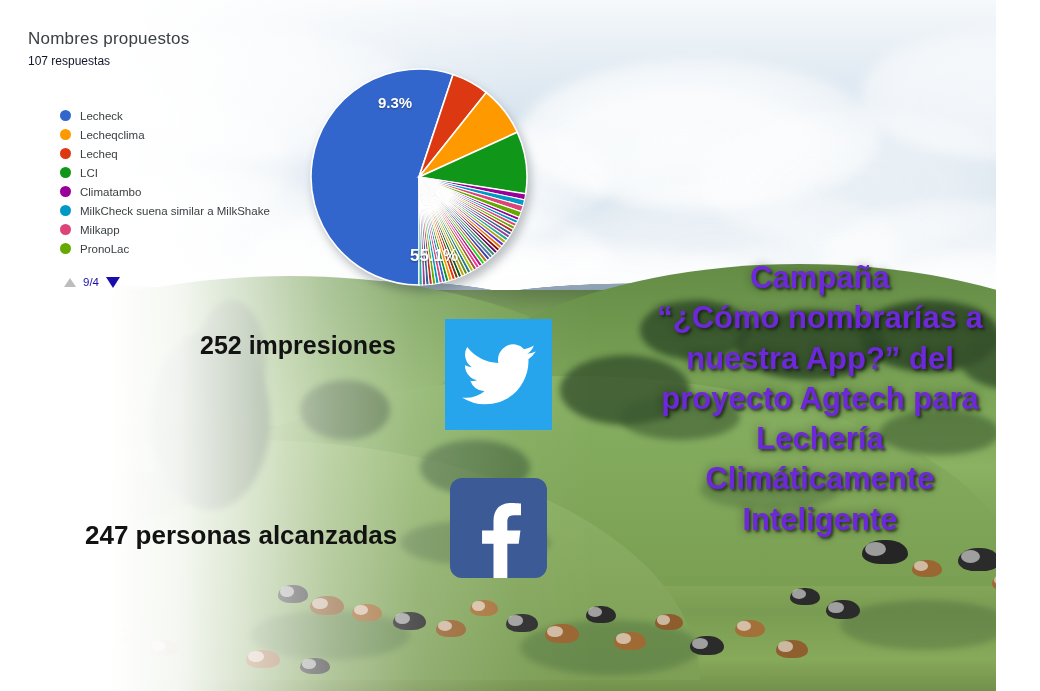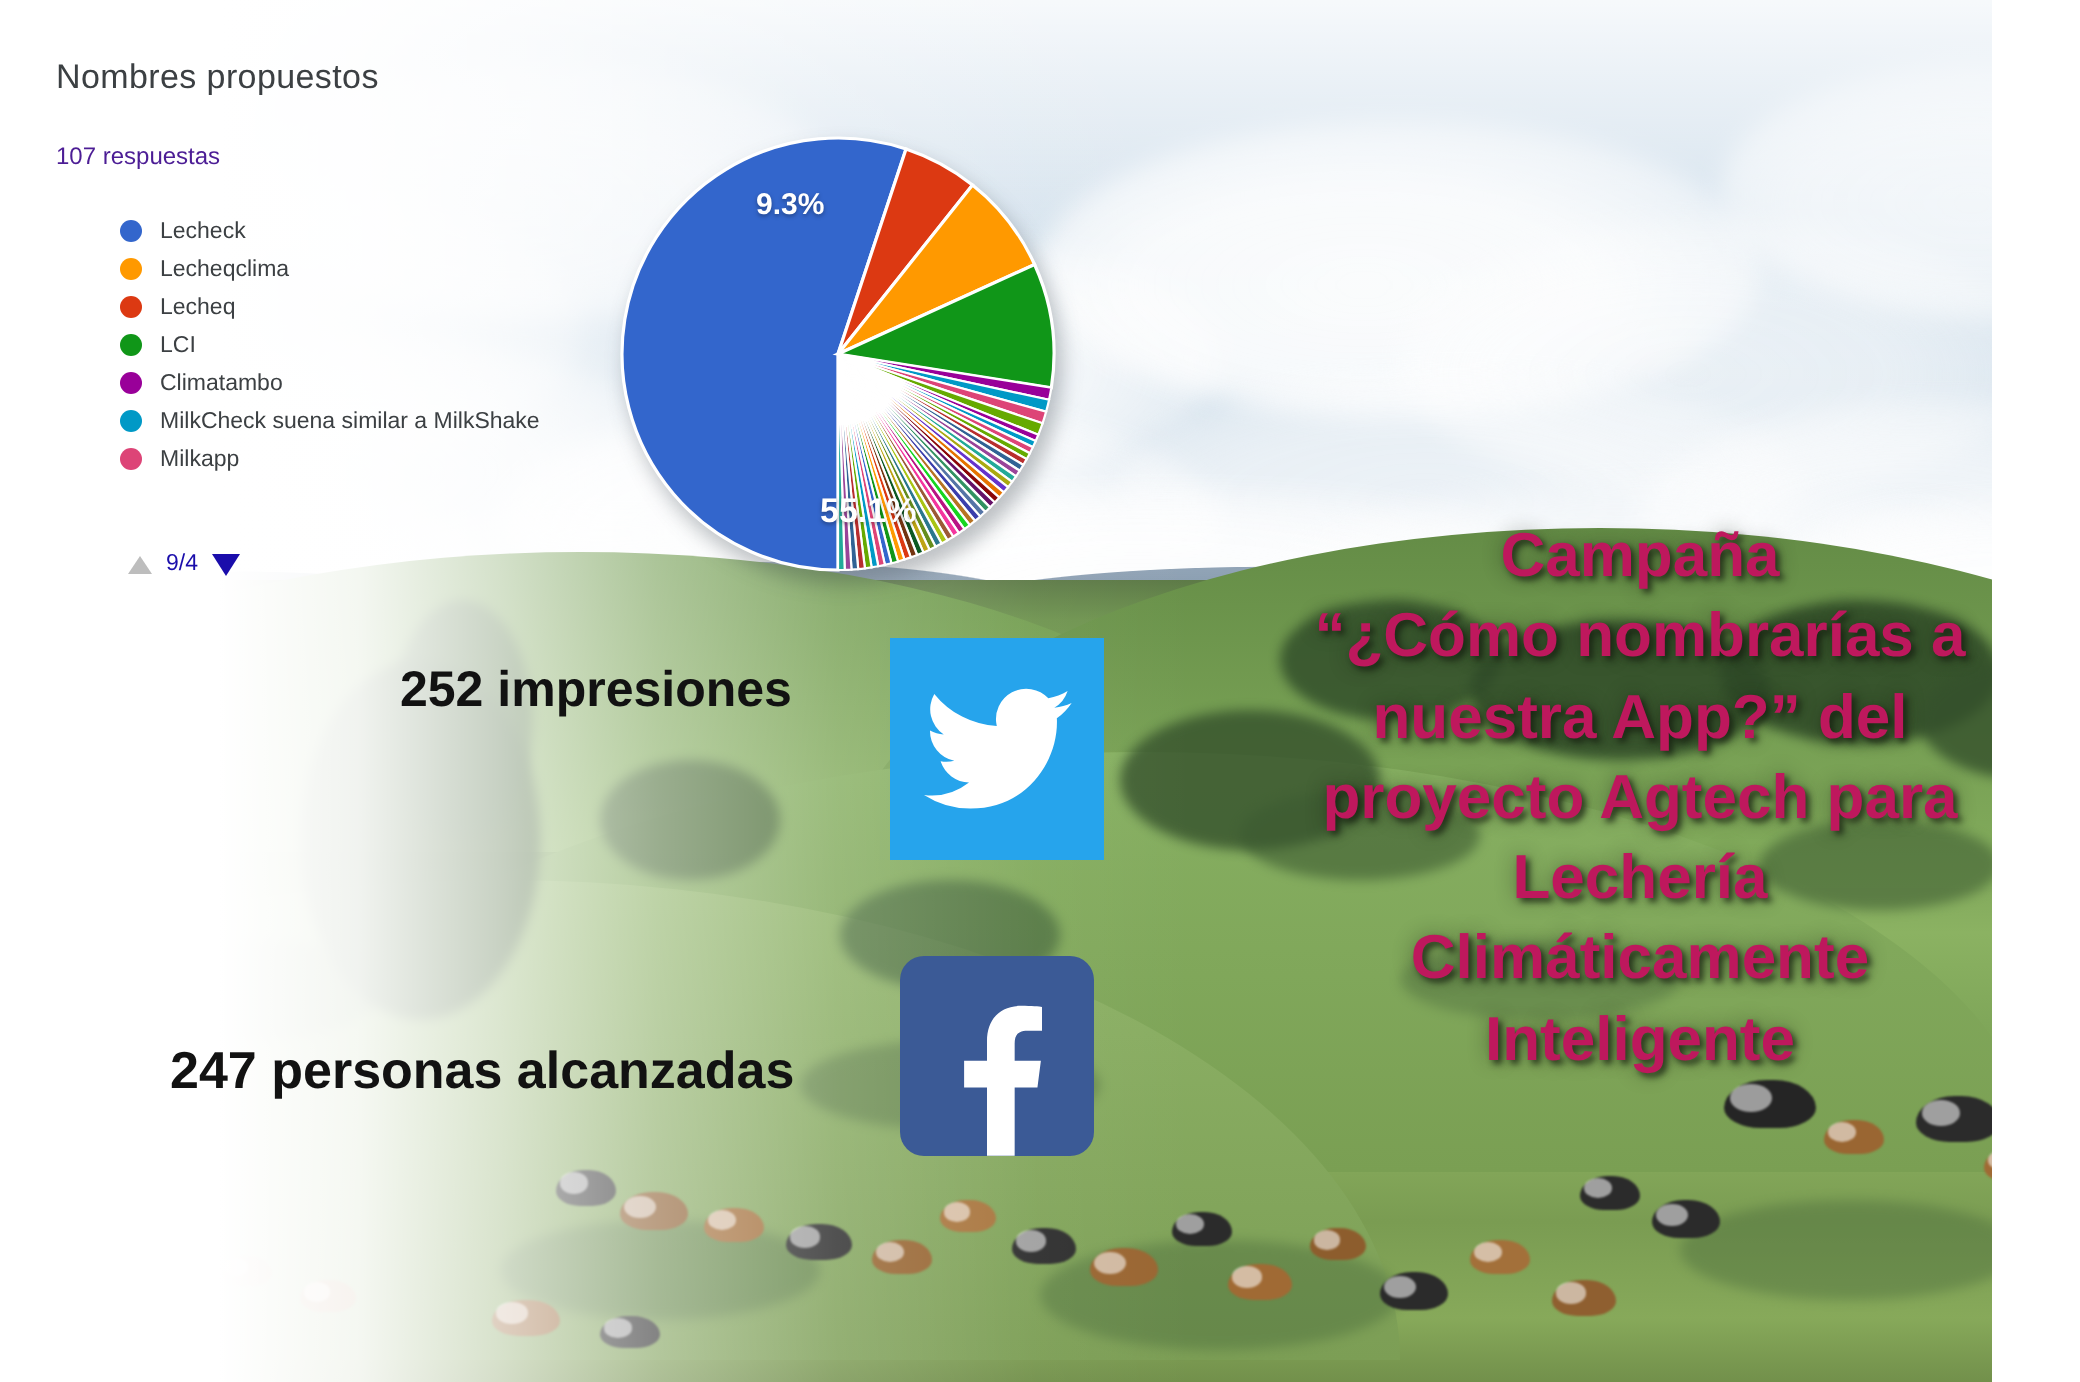--- a/index.html
+++ b/index.html
@@ -137,22 +137,22 @@
       rgba(255,255,255,0.18) 70%,
       rgba(255,255,255,0.0) 100%);
   }
 
   
   .chart-title {
     position: absolute; left: 28px; top: 29px;
     font-size: 17px; color: #3c4043; letter-spacing: .2px;
   }
   .chart-sub {
-    position: absolute; left: 28px; top: 71px;
-    font-size: 12px; color: #4c1d95; text-align: right;
+    position: absolute; left: 28px; top: 54px;
+    font-size: 12px; color: #0f172a; text-align: right;
   }
 
   .legend { position: absolute; left: 60px; top: 110px; }
   .legend-row {
     display: flex; align-items: flex-start;
     height: 19px; margin-bottom: 0px;
   }
   .legend-dot {
     width: 11px; height: 11px; border-radius: 50%;
     margin-right: 9px; flex: 0 0 auto;
@@ -344,20 +344,24 @@
         <div class="legend-dot" style="background: rgb(153, 0, 153);"></div>
         <div class="legend-label">Climatambo</div>
       </div>
       <div class="legend-row">
         <div class="legend-dot" style="background: rgb(0, 153, 198);"></div>
         <div class="legend-label">MilkCheck suena similar a MilkShake</div>
       </div>
       <div class="legend-row">
         <div class="legend-dot" style="background: rgb(221, 68, 119);"></div>
         <div class="legend-label">Milkapp</div>
+      </div>
+      <div class="legend-row">
+        <div class="legend-dot" style="background: rgb(102, 170, 0);"></div>
+        <div class="legend-label">PronoLac</div>
       </div>
     </div>
 
   <div class="pager">
     <div class="tri-up"></div>
     <div class="pager-label">9/4</div>
     <div class="tri-down"></div>
   </div>
 
   <div class="pie-wrap">
@@ -423,21 +427,21 @@
   </div>
 
   <div class="metric metric-fb">247 personas alcanzadas</div>
 
   <div class="fb-tile">
     <svg width="50" height="78" viewBox="0 0 18 28">
       <path fill="#ffffff" d="M12.0 28V15.7h4.1l.62-4.8H12V7.83c0-1.39.39-2.34 2.38-2.34h2.54V1.2C16.48 1.14 14.97 1 13.21 1 9.54 1 7.02 3.24 7.02 7.36v3.54H2.9v4.8h4.12V28h4.98z"></path>
     </svg>
   </div>
 
-  <div class="campaign" id="campaign" style="color: #be185d;">
+  <div class="campaign" id="campaign" style="color: #6d28d9;">
       <div>Campaña</div>
       <div>“¿Cómo nombrarías a</div>
       <div>nuestra App?” del</div>
       <div>proyecto Agtech para</div>
       <div>Lechería</div>
       <div>Climáticamente</div>
       <div>Inteligente</div>
     </div>
 
 </div>

